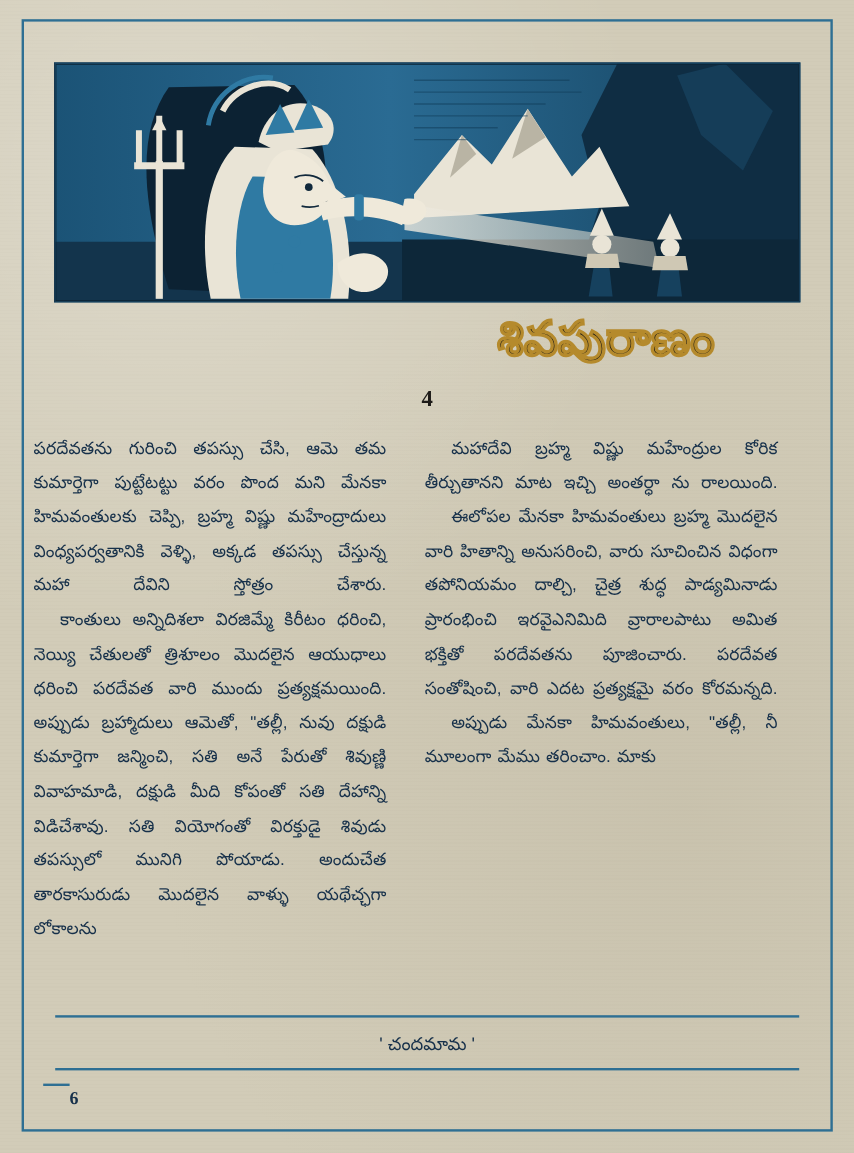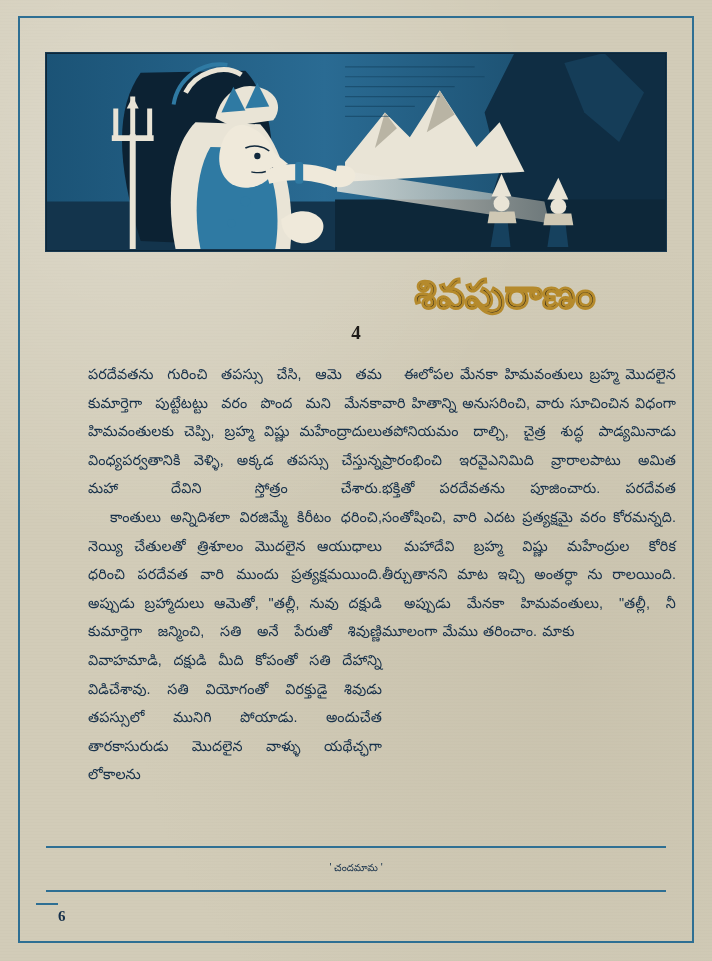--- a/index.html
+++ b/index.html
@@ -48,46 +48,47 @@
     background: #1f5f86;
     overflow: hidden;
     border: 1px solid #18384f;
     box-sizing: border-box;
   }
   .ill-svg { display: block; width: 100%; height: 100%; }
 
   .masthead {
     position: absolute;
     left: 340px;
-    top: 262px;
+    top: 250px;
     width: 330px;
     height: 62px;
   }
   .masthead svg { display:block; width:100%; height:100%; }
 
   .issue-number {
     position: absolute;
     left: 0;
     right: 0;
     top: 322px;
     text-align: center;
     font-size: 19px;
     font-weight: bold;
     color: #1d1b18;
     font-family: "Liberation Serif", serif;
   }
 
   .columns {
     position: absolute;
-    left: 56px;
+    left: 28px;
     top: 360px;
     width: 620px;
     height: 470px;
     display: flex;
-    justify-content: flex-end;
+    justify-content: flex-start;
+    gap: 32px;
   }
   .col {
     width: 294px;
     color: #16304a;
     font-size: 14.3px;
     line-height: 28.6px;
     font-family: "Liberation Sans", sans-serif;
     letter-spacing: 0.1px;
   }
   .col p {
@@ -116,21 +117,21 @@
     width: 100%;
   }
   .rule.second { margin-top: 42px; }
 
   .footer-title {
     position: absolute;
     left: 0;
     right: 0;
     top: 862px;
     text-align: center;
-    font-size: 10px;
+    font-size: 15px;
     color: #16304a;
     font-family: "Liberation Sans", sans-serif;
   }
 
   .page-number {
     position: absolute;
     left: 58px;
     top: 908px;
     font-size: 15px;
     font-weight: bold;
@@ -244,22 +245,22 @@
   </div>
 
   <div class="issue-number">4</div>
 
   <div class="columns">
     <div class="col">
       <p>పరదేవతను గురించి తపస్సు చేసి, ఆమె తమ కుమార్తెగా పుట్టేటట్టు వరం పొంద మని మేనకా హిమవంతులకు చెప్పి, బ్రహ్మ విష్ణు మహేంద్రాదులు వింధ్యపర్వతానికి వెళ్ళి, అక్కడ తపస్సు చేస్తున్న మహా దేవిని స్తోత్రం చేశారు.</p>
       <p class="indent last-left">కాంతులు అన్నిదిశలా విరజిమ్మే కిరీటం ధరించి, నెయ్యి చేతులతో త్రిశూలం మొదలైన ఆయుధాలు ధరించి పరదేవత వారి ముందు ప్రత్యక్షమయింది. అప్పుడు బ్రహ్మాదులు ఆమెతో, "తల్లీ, నువు దక్షుడి కుమార్తెగా జన్మించి, సతి అనే పేరుతో శివుణ్ణి వివాహమాడి, దక్షుడి మీది కోపంతో సతి దేహాన్ని విడిచేశావు. సతి వియోగంతో విరక్తుడై శివుడు తపస్సులో మునిగి పోయాడు. అందుచేత తారకాసురుడు మొదలైన వాళ్ళు యథేచ్ఛగా లోకాలను</p>
     </div>
     <div class="col">
+      <p class="indent">మహాదేవి బ్రహ్మ విష్ణు మహేంద్రుల కోరిక తీర్చుతానని మాట ఇచ్చి అంతర్ధా ను రాలయింది.</p>
       <p class="indent">ఈలోపల మేనకా హిమవంతులు బ్రహ్మ మొదలైన వారి హితాన్ని అనుసరించి, వారు సూచించిన విధంగా తపోనియమం దాల్చి, చైత్ర శుద్ధ పాడ్యమినాడు ప్రారంభించి ఇరవైఎనిమిది వ్రారాలపాటు అమిత భక్తితో పరదేవతను పూజించారు. పరదేవత సంతోషించి, వారి ఎదట ప్రత్యక్షమై వరం కోరమన్నది.</p>
-      <p class="indent">మహాదేవి బ్రహ్మ విష్ణు మహేంద్రుల కోరిక తీర్చుతానని మాట ఇచ్చి అంతర్ధా ను రాలయింది.</p>
       <p class="indent last-left">అప్పుడు మేనకా హిమవంతులు, "తల్లీ, నీ మూలంగా మేము తరించాం. మాకు</p>
     </div>
   </div>
 
   <div class="footer-rules">
     <div class="rule"></div>
     <div class="rule second"></div>
   </div>
 
   <div class="footer-title">' చందమామ '</div>

